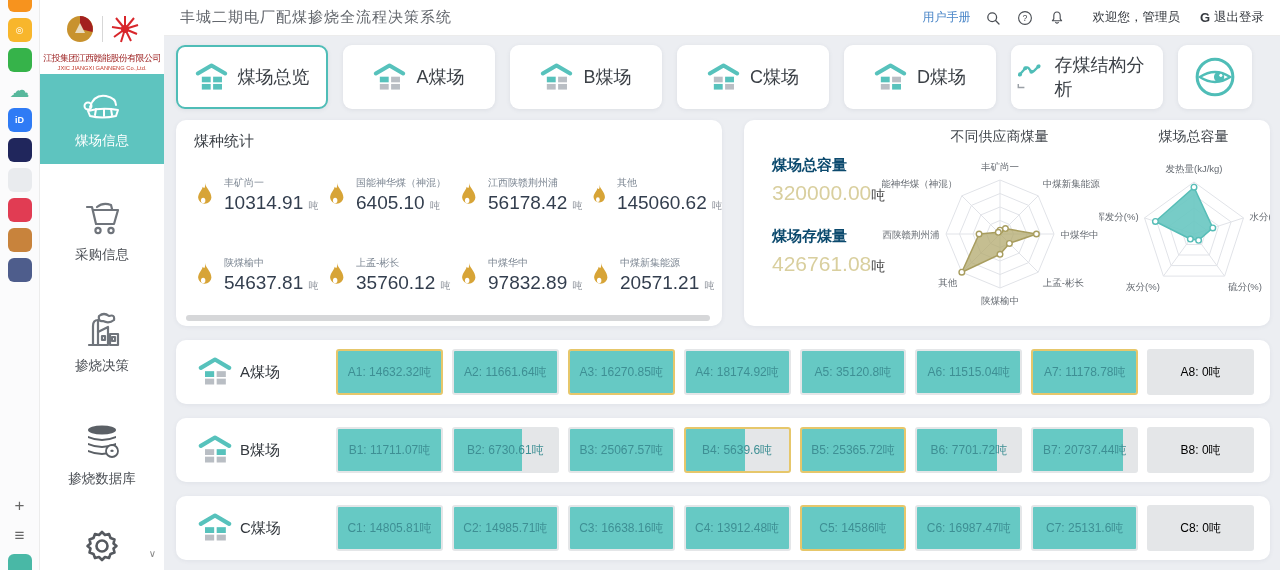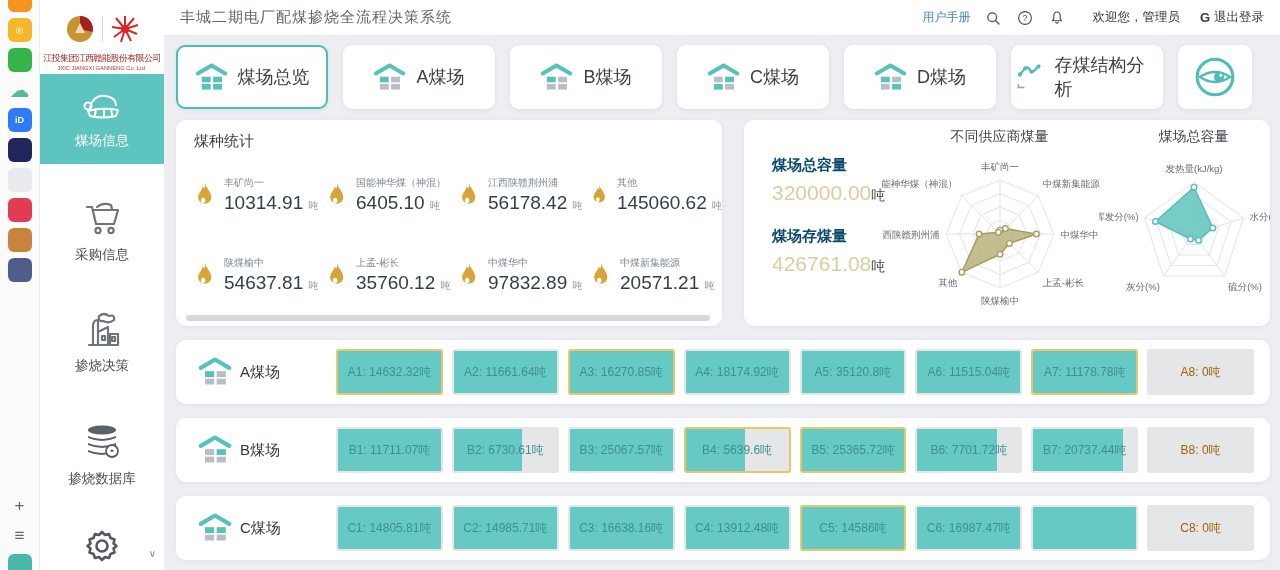--- a/index.html
+++ b/index.html
@@ -89,21 +89,21 @@
   .yard-row{height:64px;flex:none;display:flex;align-items:center;padding:0 16px 0 22px;}
   .yard-head{width:138px;flex:none;display:flex;align-items:center;gap:8px;}
   .yard-name{font-size:15px;color:#33383e;}
   .cells{flex:1;display:flex;gap:9px;min-width:0;}
   .cell{flex:1;height:46px;border-radius:3px;background:#e4e6e8;position:relative;overflow:hidden;
         border:2px solid transparent;cursor:pointer;min-width:0;}
   .cell .fill{position:absolute;left:0;top:0;bottom:0;background:#66c9c4;}
   .cell .cell-text{position:relative;display:block;text-align:center;line-height:42px;font-size:12px;
                    color:#3e8f94;white-space:nowrap;}
   .cell.gold{border-color:#e6c76b;}
-  .cell.empty .cell-text{color:#a16207;}
+  .cell.empty .cell-text{color:#000000;}
 
   svg text{font-family:"Liberation Sans","DejaVu Sans",sans-serif;}
 </style>
 </head>
 <body>
 
 <div id="app">
 
   <div class="dock">
     <div class="dock-icon cut-top" style="background: rgb(247, 147, 30);"></div>
@@ -609,20 +609,21 @@
           <div class="cell gold">
               <div class="fill" style="width: 100%;"></div>
               <span class="cell-text">C5: 14586吨</span>
             </div>
           <div class="cell">
               <div class="fill" style="width: 100%;"></div>
               <span class="cell-text">C6: 16987.47吨</span>
             </div>
           <div class="cell">
               <div class="fill" style="width: 100%;"></div>
+              <span class="cell-text">C7: 25131.6吨</span>
             </div>
           <div class="cell empty">
               <div class="fill" style="width: 0%;"></div>
               <span class="cell-text">C8: 0吨</span>
             </div>
         </div>
       </div>
 
     </div>
   </div>

